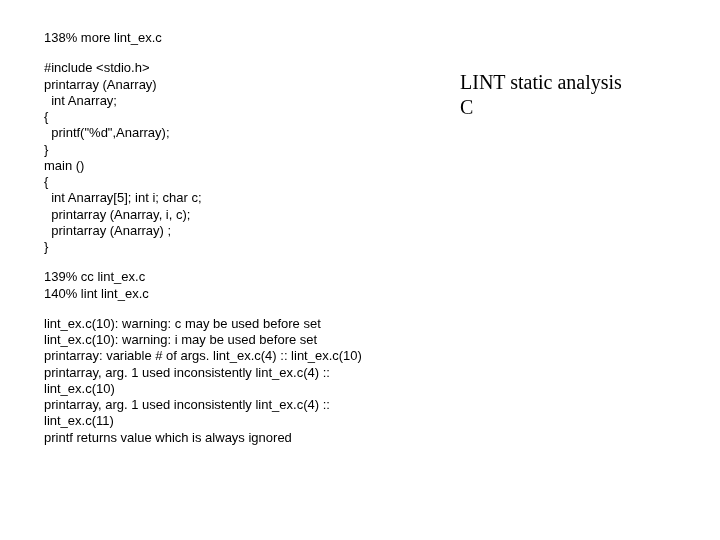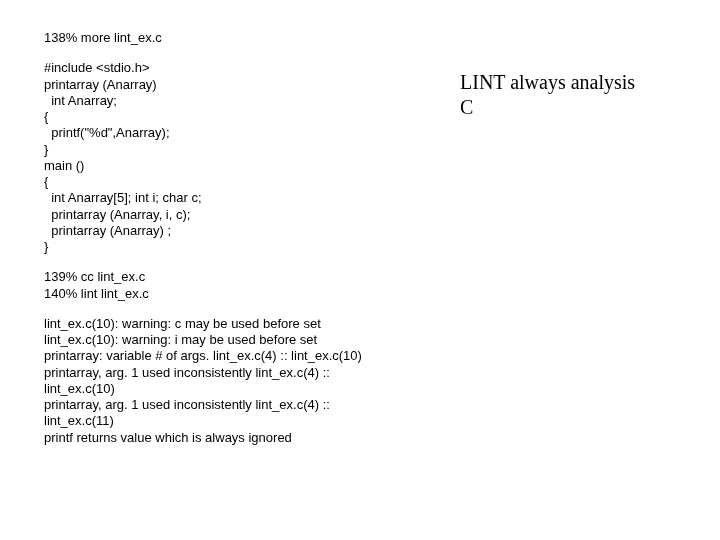--- a/index.html
+++ b/index.html
@@ -57,15 +57,15 @@
 lint_ex.c(10): warning: i may be used before set
 printarray: variable # of args. lint_ex.c(4) :: lint_ex.c(10)
 printarray, arg. 1 used inconsistently lint_ex.c(4) ::
 lint_ex.c(10)
 printarray, arg. 1 used inconsistently lint_ex.c(4) ::
 lint_ex.c(11)
 printf returns value which is always ignored</div>
 </div>
 
 <div class="right-col">
-  <div>LINT always analysis</div>
+  <div>LINT static analysis</div>
   <div>C</div>
 </div>
 
 </body></html>

